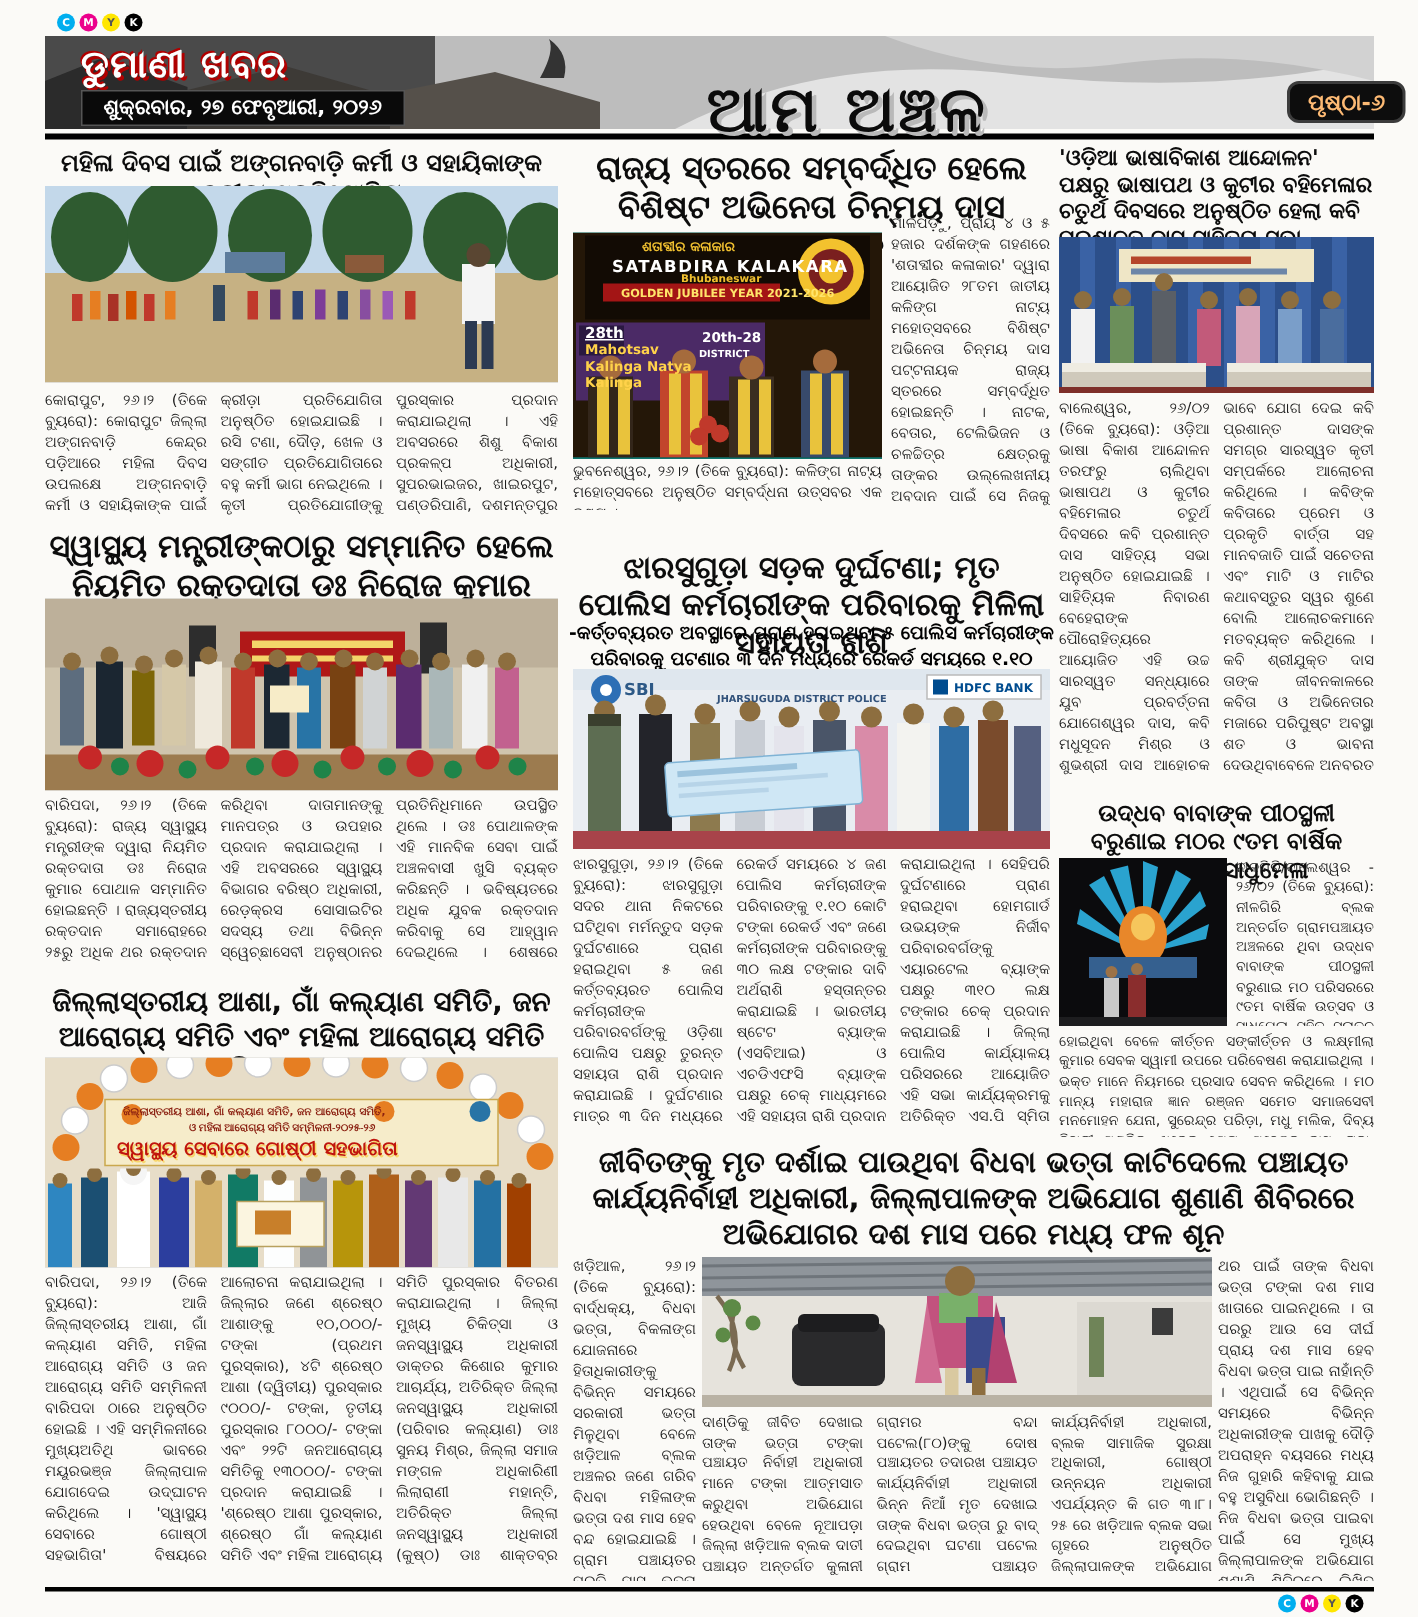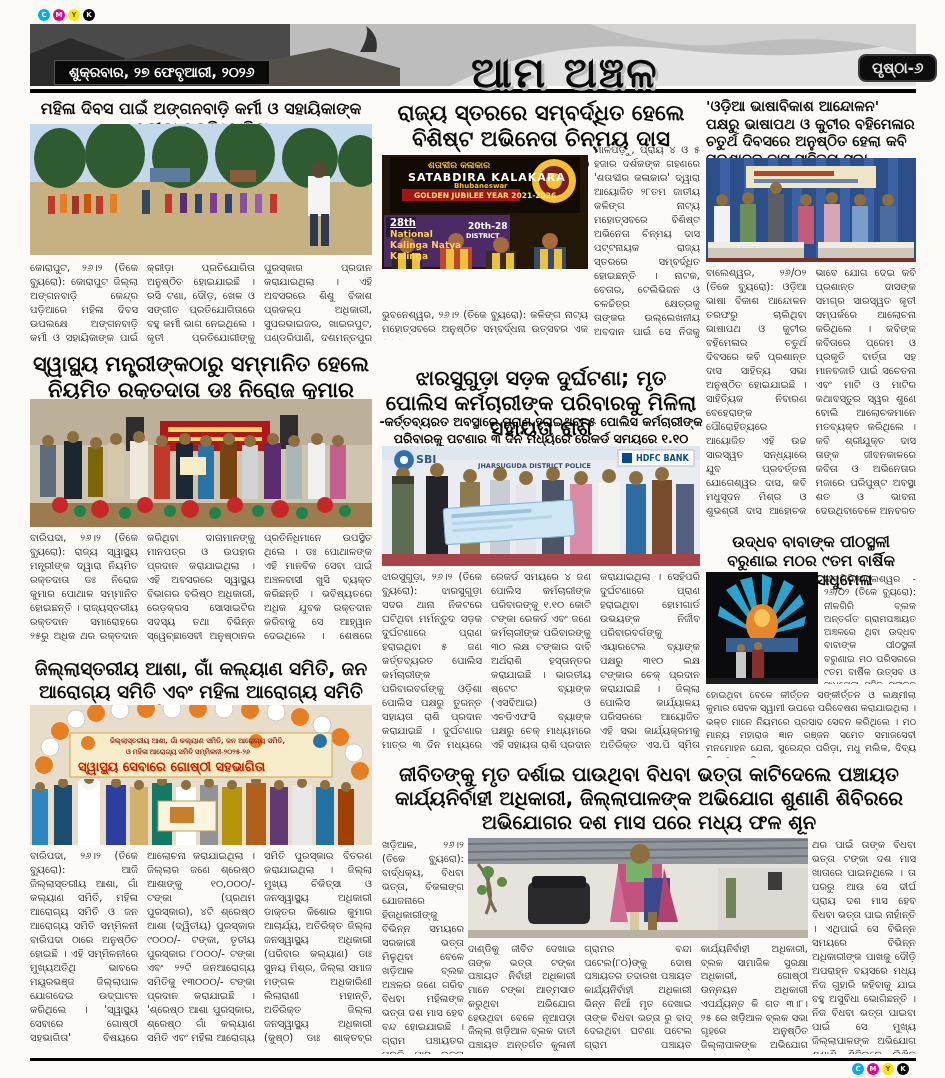--- a/index.html
+++ b/index.html
@@ -40,21 +40,21 @@
   }
   .date-strip {
     background:#0a0a0a; color:#fff; font-weight:bold; font-size:14px;
     padding:3px 14px; border:1px solid #555;
   }
   .page-title {
     font-weight:bold; font-size:42px; color:#0b0b0b; letter-spacing:2px;
     text-shadow:3px 3px 0 #b9b9b9;
   }
   .page-no {
-    background:#0d0d0d; color:#e5e5e5; font-weight:bold; font-size:15px;
+    background:#0d0d0d; color:#fdba74; font-weight:bold; font-size:15px;
     padding:3px 12px; border-radius:8px; border:2px solid #3c3c3c;
   }
   .subhead { font-weight:bold; font-size:12.5px; line-height:1.35; text-align:center; color:#000; }
   .phototext { position:absolute; font-weight:bold; white-space:nowrap; }
 </style>
 </head>
 <body>
 
 <div class="abs cmyk" style="left:38px; top:9px;">
   <span class="dot c">C</span>
@@ -68,20 +68,21 @@
     <rect x="0" y="0" width="886" height="62" fill="#8f8f8f"></rect>
     <rect x="0" y="0" width="300" height="62" fill="#4a4a4a"></rect>
     <rect x="260" y="0" width="626" height="62" fill="#bdbdbd"></rect>
     <path d="M0 62 L0 30 L40 14 L95 34 L95 62 Z" fill="#2b2b2b"></path>
     <path d="M95 62 L95 36 L160 20 L230 40 L230 62 Z" fill="#3d3a36"></path>
     <path d="M230 62 L230 38 L300 24 L370 44 L370 62 Z" fill="#55504a"></path>
     <path d="M330 28 q10 -18 6 -26 q14 10 10 26 Z" fill="#333"></path>
     <path d="M420 62 Q520 10 650 26 Q780 40 886 16 L886 62 Z" fill="#e3e3e3"></path>
     <path d="M560 0 Q640 30 720 18 Q800 8 886 30 L886 0 Z" fill="#d2d2d2"></path>
   </svg>
+  <div class="abs mast-title" style="left:24px; top:4px;">ଡୁମାଣୀ ଖବର</div>
   <div class="abs date-strip" style="left:24px; top:36px;">ଶୁକ୍ରବାର, ୨୭ ଫେବୃଆରୀ, ୨୦୨୬</div>
 </div>
 
 <div class="abs page-title" style="left:443px; top:48px; z-index:5;margin-left:28px;">ଆମ ଅଞ୍ଚଳ</div>
 <div class="abs page-no" style="left:858px; top:54px; z-index:5;">ପୃଷ୍ଠା-୬</div>
 <div class="abs rule" style="left:30px; top:89px; width:886px; height:4px;"></div>
 
 <div class="abs headline" style="left:30px; top:99px; width:342px; font-size:16px;">ମହିଳା ଦିବସ ପାଇଁ ଅଙ୍ଗନବାଡ଼ି କର୍ମୀ ଓ ସହାୟିକାଙ୍କ କ୍ରୀଡ଼ା ପ୍ରତିଯୋଗିତା</div>
 
 <div class="abs photo" style="left:30px; top:124px; width:342px; height:131px;">
@@ -214,21 +215,21 @@
         <circle cx="292" cy="20" r="9" fill="#ffffff" stroke="#ccc"></circle>
       <circle cx="310" cy="32" r="9" fill="#e67e22"></circle>
         <circle cx="324" cy="48" r="9" fill="#ffffff" stroke="#ccc"></circle>
       <circle cx="330" cy="66" r="9" fill="#e67e22"></circle>
     </g>
     <rect x="40" y="28" width="262" height="44" fill="#f6ecca" stroke="#caa84e"></rect>
     <circle cx="58" cy="38" r="7" fill="#e67e22"></circle>
       <circle cx="226" cy="36" r="7" fill="#e67e22"></circle>
       <circle cx="290" cy="36" r="7" fill="#2874a6"></circle>
   </svg>
-  <div class="phototext" style="left:80px; top:32px; font-size:7px; color:#8a1f10;">ଜିଲ୍ଲାସ୍ତରୀୟ ଆଶା, ଗାଁ କଲ୍ୟାଣ ସମିତି, ଜନ ଆରୋଗ୍ୟ ସମିତି,</div>
+  <div class="phototext" style="left:52px; top:32px; font-size:7px; color:#8a1f10;">ଜିଲ୍ଲାସ୍ତରୀୟ ଆଶା, ଗାଁ କଲ୍ୟାଣ ସମିତି, ଜନ ଆରୋଗ୍ୟ ସମିତି,</div>
   <div class="phototext" style="left:96px; top:43px; font-size:7px; color:#8a1f10;font-family:Liberation Serif, serif;">ଓ ମହିଳା ଆରୋଗ୍ୟ ସମିତି ସମ୍ମିଳନୀ-୨୦୨୫-୨୬</div>
   <div class="phototext" style="left:48px; top:54px; font-size:13px; color:#c0150d; text-shadow:1px 1px 0 #f8d66a;">ସ୍ୱାସ୍ଥ୍ୟ ସେବାରେ ଗୋଷ୍ଠୀ ସହଭାଗିତା</div>
   <svg width="342" height="66" style="position:absolute; left:0; top:74px;">
     <g>
       <rect x="2" y="10" width="16" height="56" fill="#2e86c1"></rect>
         <rect x="24" y="6" width="18" height="60" fill="#1b4f72"></rect>
       <rect x="48" y="2" width="22" height="64" fill="#ffffff"></rect>
         <circle cx="59" cy="2" r="9" fill="#f5f5f5"></circle>
       <rect x="76" y="6" width="20" height="60" fill="#2c3e9e"></rect>
         <rect x="100" y="8" width="18" height="58" fill="#d4b16a"></rect>
@@ -260,21 +261,21 @@
         <circle cx="295" cy="6" r="5"></circle>
         <circle cx="316" cy="8" r="5"></circle>
       </g>
   </svg>
 </div>
 
 <div class="abs bodytext cols3" style="left:30px; top:849px; width:342px; height:202px;">ବାରିପଦା, ୨୬।୨ (ତିକେ ବ୍ୟୁରୋ): ଆଜି ଜିଲ୍ଲାସ୍ତରୀୟ ଆଶା, ଗାଁ କଲ୍ୟାଣ ସମିତି, ମହିଳା ଆରୋଗ୍ୟ ସମିତି ଓ ଜନ ଆରୋଗ୍ୟ ସମିତି ସମ୍ମିଳନୀ ବାରିପଦା ଠାରେ ଅନୁଷ୍ଠିତ ହୋଇଛି । ଏହି ସମ୍ମିଳନୀରେ ମୁଖ୍ୟଅତିଥି ଭାବରେ ମୟୂରଭଞ୍ଜ ଜିଲ୍ଲାପାଳ ଯୋଗଦେଇ ଉଦ୍‌ଘାଟନ କରିଥିଲେ । 'ସ୍ୱାସ୍ଥ୍ୟ ସେବାରେ ଗୋଷ୍ଠୀ ସହଭାଗିତା' ବିଷୟରେ ଆଲୋଚନା କରାଯାଇଥିଲା । ଜିଲ୍ଲାର ଜଣେ ଶ୍ରେଷ୍ଠ ଆଶାଙ୍କୁ ୧୦,୦୦୦/- ଟଙ୍କା (ପ୍ରଥମ ପୁରସ୍କାର), ୪ଟି ଶ୍ରେଷ୍ଠ ଆଶା (ଦ୍ୱିତୀୟ) ପୁରସ୍କାର ୯୦୦୦/- ଟଙ୍କା, ତୃତୀୟ ପୁରସ୍କାର ୮୦୦୦/- ଟଙ୍କା ଏବଂ ୨୨ଟି ଜନଆରୋଗ୍ୟ ସମିତିକୁ ୧୩୦୦୦/- ଟଙ୍କା ପ୍ରଦାନ କରାଯାଇଛି । 'ଶ୍ରେଷ୍ଠ ଆଶା ପୁରସ୍କାର, ଶ୍ରେଷ୍ଠ ଗାଁ କଲ୍ୟାଣ ସମିତି ଏବଂ ମହିଳା ଆରୋଗ୍ୟ ସମିତି ପୁରସ୍କାର ବିତରଣ କରାଯାଇଥିଲା । ଜିଲ୍ଲା ମୁଖ୍ୟ ଚିକିତ୍ସା ଓ ଜନସ୍ୱାସ୍ଥ୍ୟ ଅଧିକାରୀ ଡାକ୍ତର କିଶୋର କୁମାର ଆଚାର୍ଯ୍ୟ, ଅତିରିକ୍ତ ଜିଲ୍ଲା ଜନସ୍ୱାସ୍ଥ୍ୟ ଅଧିକାରୀ (ପରିବାର କଲ୍ୟାଣ) ଡାଃ ସୁନୟ ମିଶ୍ର, ଜିଲ୍ଲା ସମାଜ ମଙ୍ଗଳ ଅଧିକାରିଣୀ ଲିଲାରାଣୀ ମହାନ୍ତି, ଅତିରିକ୍ତ ଜିଲ୍ଲା ଜନସ୍ୱାସ୍ଥ୍ୟ ଅଧିକାରୀ (କୁଷ୍ଠ) ଡାଃ ଶାକ୍ତବ୍ର କୁମାର ଦାଶ ପ୍ରମୁଖ ଯୋଗ ଦେଇଥିଲେ ।</div>
 
 <div class="abs headline" style="left:382px; top:100px; width:318px; font-size:21.5px;">ରାଜ୍ୟ ସ୍ତରରେ ସମ୍ବର୍ଦ୍ଧିତ ହେଲେ ବିଶିଷ୍ଟ ଅଭିନେତା ଚିନ୍ମୟ ଦାସ ପଟ୍ଟନାୟକ</div>
 
-<div class="abs photo" style="left:382px; top:155px; width:206px; height:114px; background:#0f766e;">
+<div class="abs photo" style="left:382px; top:155px; width:206px; height:151px; background:#0f766e;">
   <svg width="206" height="150">
     <rect width="206" height="150" fill="#241708"></rect>
     <rect x="8" y="2" width="190" height="56" fill="#120b04"></rect>
     <circle cx="172" cy="26" r="22" fill="#f3c22e"></circle>
       <circle cx="172" cy="26" r="15" fill="#7a1f1f"></circle>
       <circle cx="172" cy="26" r="8" fill="#f3c22e"></circle>
     <rect x="20" y="34" width="118" height="12" fill="#a31515"></rect>
     <rect x="2" y="60" width="126" height="52" fill="#4b2a66"></rect>
     <rect x="4" y="62" width="30" height="20" fill="#2a1840"></rect>
     <g>
@@ -303,21 +304,21 @@
         <circle cx="90" cy="128" r="6"></circle>
         <circle cx="98" cy="134" r="6"></circle>
         <circle cx="84" cy="136" r="6"></circle>
       </g>
   </svg>
   <div class="phototext" style="left:46px; top:5px; font-size:9px; color:#f0c030;">ଶତାବ୍ଦୀର କଳାକାର</div>
   <div class="phototext" style="left:26px; top:16px; font-size:11px; color:#ffffff; letter-spacing:1px;">SATABDIRA KALAKARA</div>
   <div class="phototext" style="left:72px; top:27px; font-size:7px; color:#f0c030;">Bhubaneswar</div>
   <div class="phototext" style="left:32px; top:36px; font-size:7.5px; color:#ffe56a;">GOLDEN JUBILEE YEAR 2021-2026</div>
   <div class="phototext" style="left:8px; top:62px; font-size:10px; color:#fff;text-decoration:underline;">28th</div>
-  <div class="phototext" style="left:8px; top:74px; font-size:9px; color:#ffd24a;">National</div>
+  <div class="phototext" style="left:8px; top:74px; font-size:9px; color:#ffd24a;">Mahotsav</div>
   <div class="phototext" style="left:8px; top:85px; font-size:9px; color:#ffd24a;">Kalinga Natya</div>
   <div class="phototext" style="left:8px; top:96px; font-size:9px; color:#ffd24a;">Kalinga</div>
   <div class="phototext" style="left:86px; top:66px; font-size:9px; color:#fff;">20th-28</div>
   <div class="phototext" style="left:84px; top:77px; font-size:6.5px; color:#fff;">DISTRICT</div>
 </div>
 
 <div class="abs bodytext" style="left:594px; top:143px; width:106px; height:196px;">ମାଳପଡ଼ୁ, ପ୍ରାୟ ୪ ଓ ୫ ହଜାର ଦର୍ଶକଙ୍କ ଗହଣରେ 'ଶତାବ୍ଦୀର କଳାକାର' ଦ୍ୱାରା ଆୟୋଜିତ ୨୮ତମ ଜାତୀୟ କଳିଙ୍ଗ ନାଟ୍ୟ ମହୋତ୍ସବରେ ବିଶିଷ୍ଟ ଅଭିନେତା ଚିନ୍ମୟ ଦାସ ପଟ୍ଟନାୟକ ରାଜ୍ୟ ସ୍ତରରେ ସମ୍ବର୍ଦ୍ଧିତ ହୋଇଛନ୍ତି । ନାଟକ, ବେତାର, ଟେଲିଭିଜନ ଓ ଚଳଚ୍ଚିତ୍ର କ୍ଷେତ୍ରକୁ ତାଙ୍କର ଉଲ୍ଲେଖନୀୟ ଅବଦାନ ପାଇଁ ସେ ନିଜକୁ ସ୍ୱତନ୍ତ୍ର କରିପାରିଛନ୍ତି । ମୟୂରଭଞ୍ଜ ଜିଲ୍ଲାର ବାରିପଦା ବାସିନ୍ଦା ଶ୍ରୀ ଦାସ ପଟ୍ଟନାୟକଙ୍କ ଏହି ସଫଳତା ପାଇଁ ବିଭିନ୍ନ ମହଲରୁ ପ୍ରଶଂସା ମିଳିଛି । ଅଭିନେତାଙ୍କ ସହ ବିଧାୟକ, ଅଭିନେତା ତଥା ବିଧାୟକ ଆଜବ ପଟ୍ଟନାୟକ, ସମାଜସେବୀ ଜଗନ୍ନାଥ ପ୍ରଧାନ, ସାନ୍ତ ଓ ବରିଷ୍ଠ କଳାକାରମାନେ ମଞ୍ଚରେ ଉପସ୍ଥିତ ଥିଲେ ।</div>
 <div class="abs bodytext" style="left:382px; top:308px; width:206px; height:32px;">ଭୁବନେଶ୍ୱର, ୨୬।୨ (ତିକେ ବ୍ୟୁରୋ): କଳିଙ୍ଗ ନାଟ୍ୟ ମହୋତ୍ସବରେ ଅନୁଷ୍ଠିତ ସମ୍ବର୍ଦ୍ଧନା ଉତ୍ସବର ଏକ ଦୃଶ୍ୟ ।</div>
 
 <div class="abs headline" style="left:382px; top:366px; width:318px; font-size:20.5px;">ଝାରସୁଗୁଡ଼ା ସଡ଼କ ଦୁର୍ଘଟଣା; ମୃତ ପୋଲିସ କର୍ମଚାରୀଙ୍କ ପରିବାରକୁ ମିଳିଲା ସହାୟତା ରାଶି</div>

